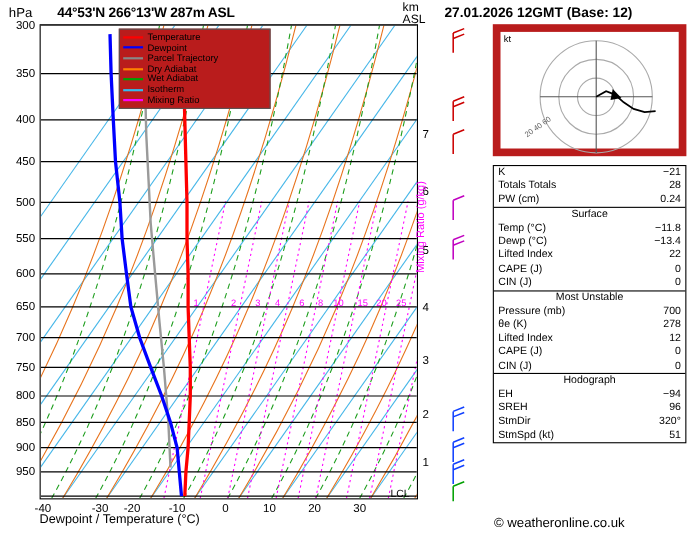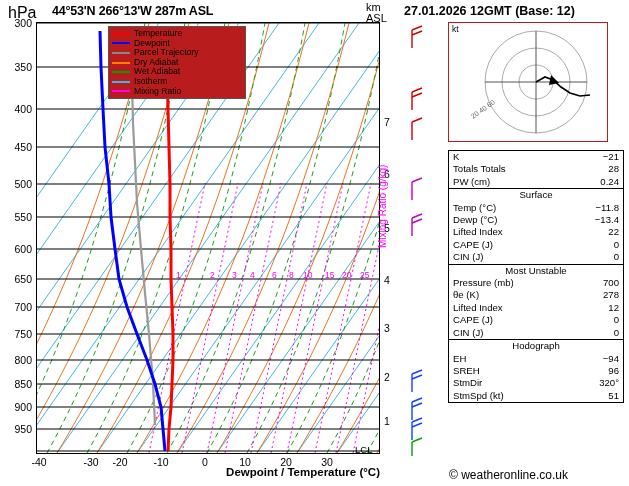--- a/index.html
+++ b/index.html
@@ -1,42 +1,42 @@
 <!DOCTYPE html>
 <html><head>
 <meta charset="utf-8">
 <style>
   html,body{margin:0;padding:0;}
   body{width:629px;height:486px;background:#ffffff;font-family:"Liberation Sans",sans-serif;position:relative;overflow:hidden;}
   .root{position:absolute;left:0;top:0;width:629px;height:486px;}
 
   
-  .hpa-label{position:absolute;left:8px;top:4px;font-size:16px;color:#000;}
+  .hpa-label{position:absolute;left:8px;top:4px;font-size:12px;color:#000;}
   .title{position:absolute;left:52px;top:4px;font-size:12.5px;color:#000;font-weight:bold;letter-spacing:-0.2px;}
   .km-label{position:absolute;left:366px;top:2px;font-size:11px;color:#000;line-height:11px;text-align:left;}
 
   .plot{position:absolute;left:36px;top:22px;width:344px;height:432px;border:1px solid #000;box-sizing:border-box;overflow:hidden;background:#fff;}
   .plot svg{position:absolute;left:0;top:0;}
 
   .ytick{position:absolute;font-size:10.5px;color:#000;text-align:right;width:30px;}
   .xtick{position:absolute;font-size:10.5px;color:#000;text-align:center;width:30px;}
   .ktick{position:absolute;font-size:10.5px;color:#000;}
-  .xaxis-title{position:absolute;left:36px;top:466px;width:344px;text-align:right;font-size:11.5px;color:#000;font-weight:bold;}
+  .xaxis-title{position:absolute;left:36px;top:466px;width:344px;text-align:left;font-size:11.5px;color:#000;}
 
   .legend{position:absolute;left:108px;top:26px;width:138px;background:#b91c1c;border:1px solid #555;padding:2px 3px;box-sizing:border-box;}
   .legend div{font-size:8.6px;color:#000;line-height:9.6px;white-space:nowrap;display:flex;align-items:center;}
   .legend i{display:inline-block;width:18px;height:0;border-top-width:2px;border-top-style:solid;margin-right:4px;}
 
   .mixlabel{position:absolute;left:377px;top:248px;color:#f0f;font-size:10px;transform:rotate(-90deg);transform-origin:left top;white-space:nowrap;}
   .mixnum{position:absolute;font-size:8.5px;color:#f0f;}
   .lcl{position:absolute;left:355px;top:444px;font-size:9.5px;color:#000;}
 
   
   .rtitle{position:absolute;left:404px;top:4px;font-size:12.5px;font-weight:bold;color:#000;}
-  .hodo{position:absolute;left:448px;top:22px;width:160px;height:120px;border:1px solid #b91c1c;background:#fff;box-sizing:border-box;}
+  .hodo{position:absolute;left:448px;top:22px;width:176px;height:120px;border:7px solid #b91c1c;background:#fff;box-sizing:border-box;}
   .hodo .kt{position:absolute;left:3px;top:1px;font-size:8.5px;color:#000;}
 
   .tbl{position:absolute;left:448px;top:150px;width:176px;border:1px solid #000;box-sizing:border-box;background:#fff;font-size:9.6px;color:#000;}
   .tbl .row{display:flex;justify-content:space-between;padding:0 4px;line-height:12.4px;}
   .tbl .sec{text-align:center;border-top:1px solid #000;line-height:12.4px;}
   .tbl .row span{white-space:nowrap;}
 
   .credit{position:absolute;left:449px;top:468px;font-size:12px;color:#000;}
 </style>
 </head>

